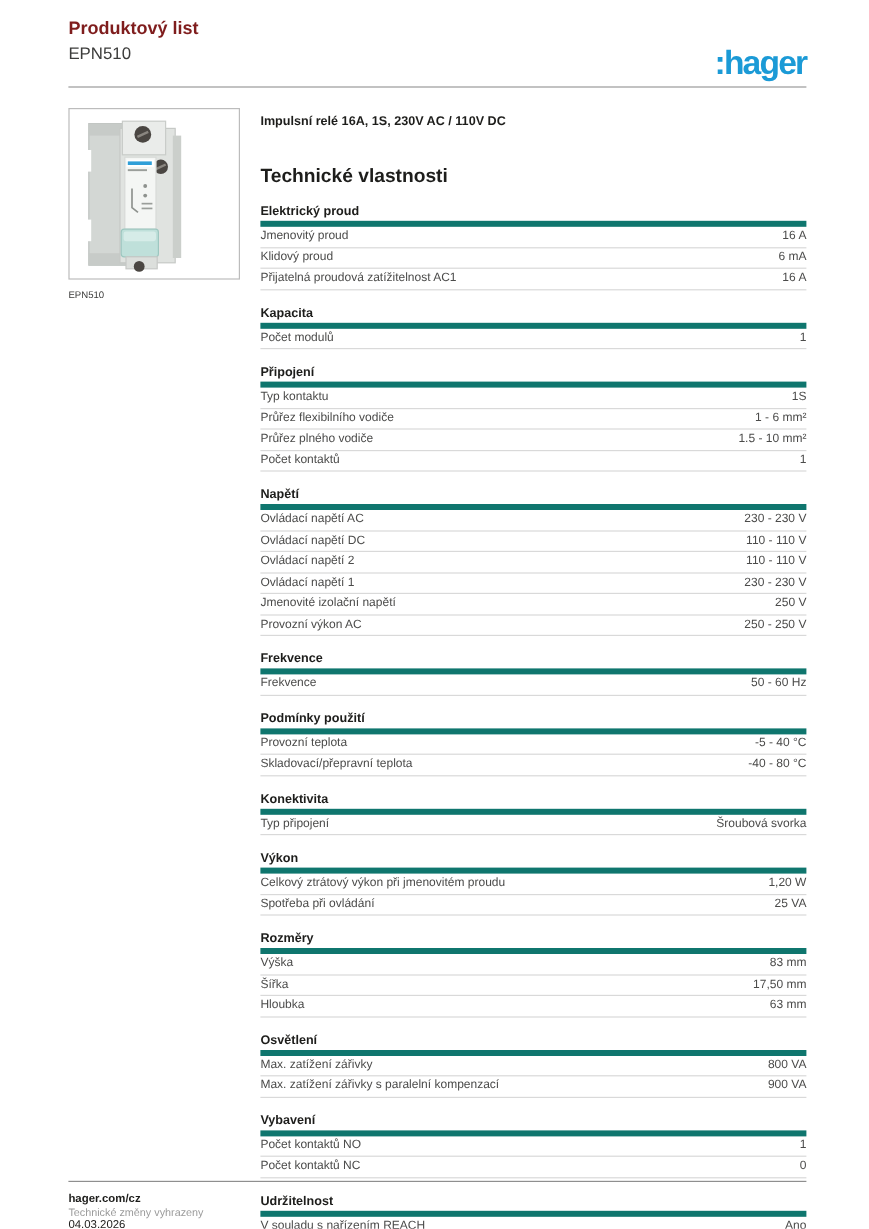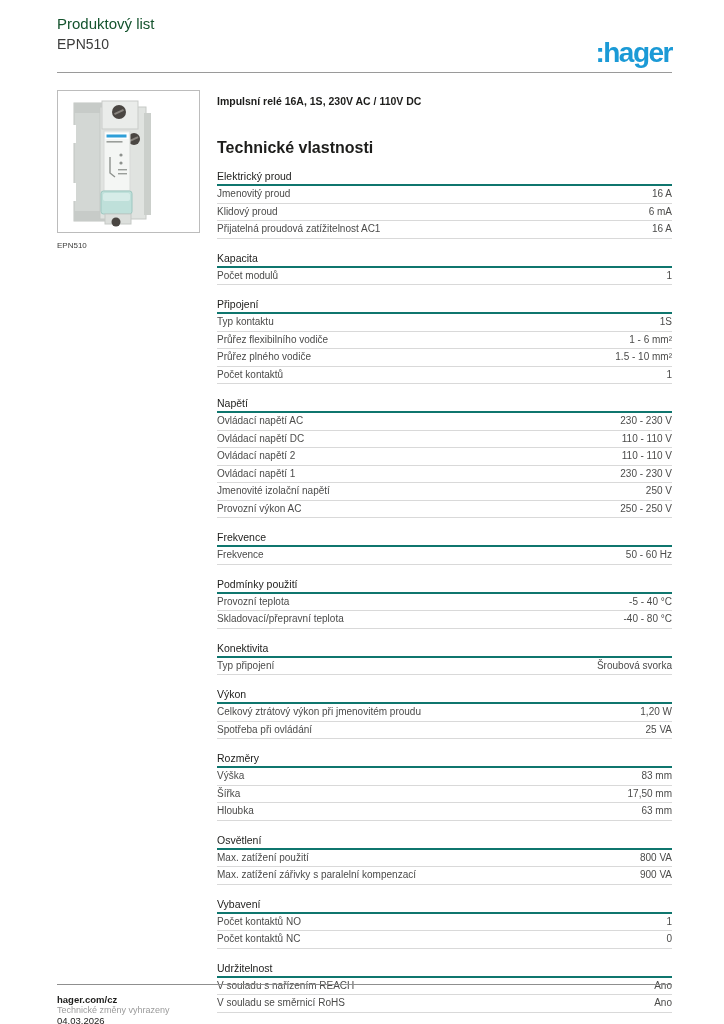--- a/index.html
+++ b/index.html
@@ -16,22 +16,22 @@
   
   .page-header {
     position: absolute;
     top: 15px; left: 57px; right: 52px;
     display: flex;
     justify-content: space-between;
     align-items: flex-start;
   }
   .doc-title {
     font-size: 15px;
-    font-weight: normal;
-    color: #14532d;
+    font-weight: bold;
+    color: #7f1d1d;
     line-height: 1.2;
   }
   .doc-code {
     font-size: 14px;
     font-weight: normal;
     color: #3c3c3b;
     margin-top: 3px;
   }
   .logo {
     font-size: 28px;
@@ -81,24 +81,24 @@
     font-size: 16px;
     font-weight: bold;
     color: #1d1d1b;
     margin-top: 32px;
   }
 
   
   .spec-section { margin-top: 13px; }
   .section-title {
     font-size: 10.5px;
-    font-weight: normal;
+    font-weight: bold;
     color: #1d1d1b;
     padding-bottom: 2px;
-    border-bottom: 2px solid #0f766e;
+    border-bottom: 5px solid #0f766e;
   }
   .spec-row {
     display: flex;
     justify-content: space-between;
     align-items: baseline;
     padding: 2px 0 2px;
     border-bottom: 1px solid #d9d9d9;
     font-size: 10px;
     color: #4b4b4a;
     line-height: 1.25;
@@ -336,21 +336,21 @@
     <span class="row-label">Hloubka</span>
     <span class="row-value">63 mm</span>
   </div>
 </div>
   </section>
 
   <section class="spec-section">
     <h3 class="section-title">Osvětlení</h3>
     <div class="rows">
   <div class="spec-row">
-    <span class="row-label">Max. zatížení použití</span>
+    <span class="row-label">Max. zatížení zářivky</span>
     <span class="row-value">800 VA</span>
   </div>
 
   <div class="spec-row">
     <span class="row-label">Max. zatížení zářivky s paralelní kompenzací</span>
     <span class="row-value">900 VA</span>
   </div>
 </div>
   </section>
 

